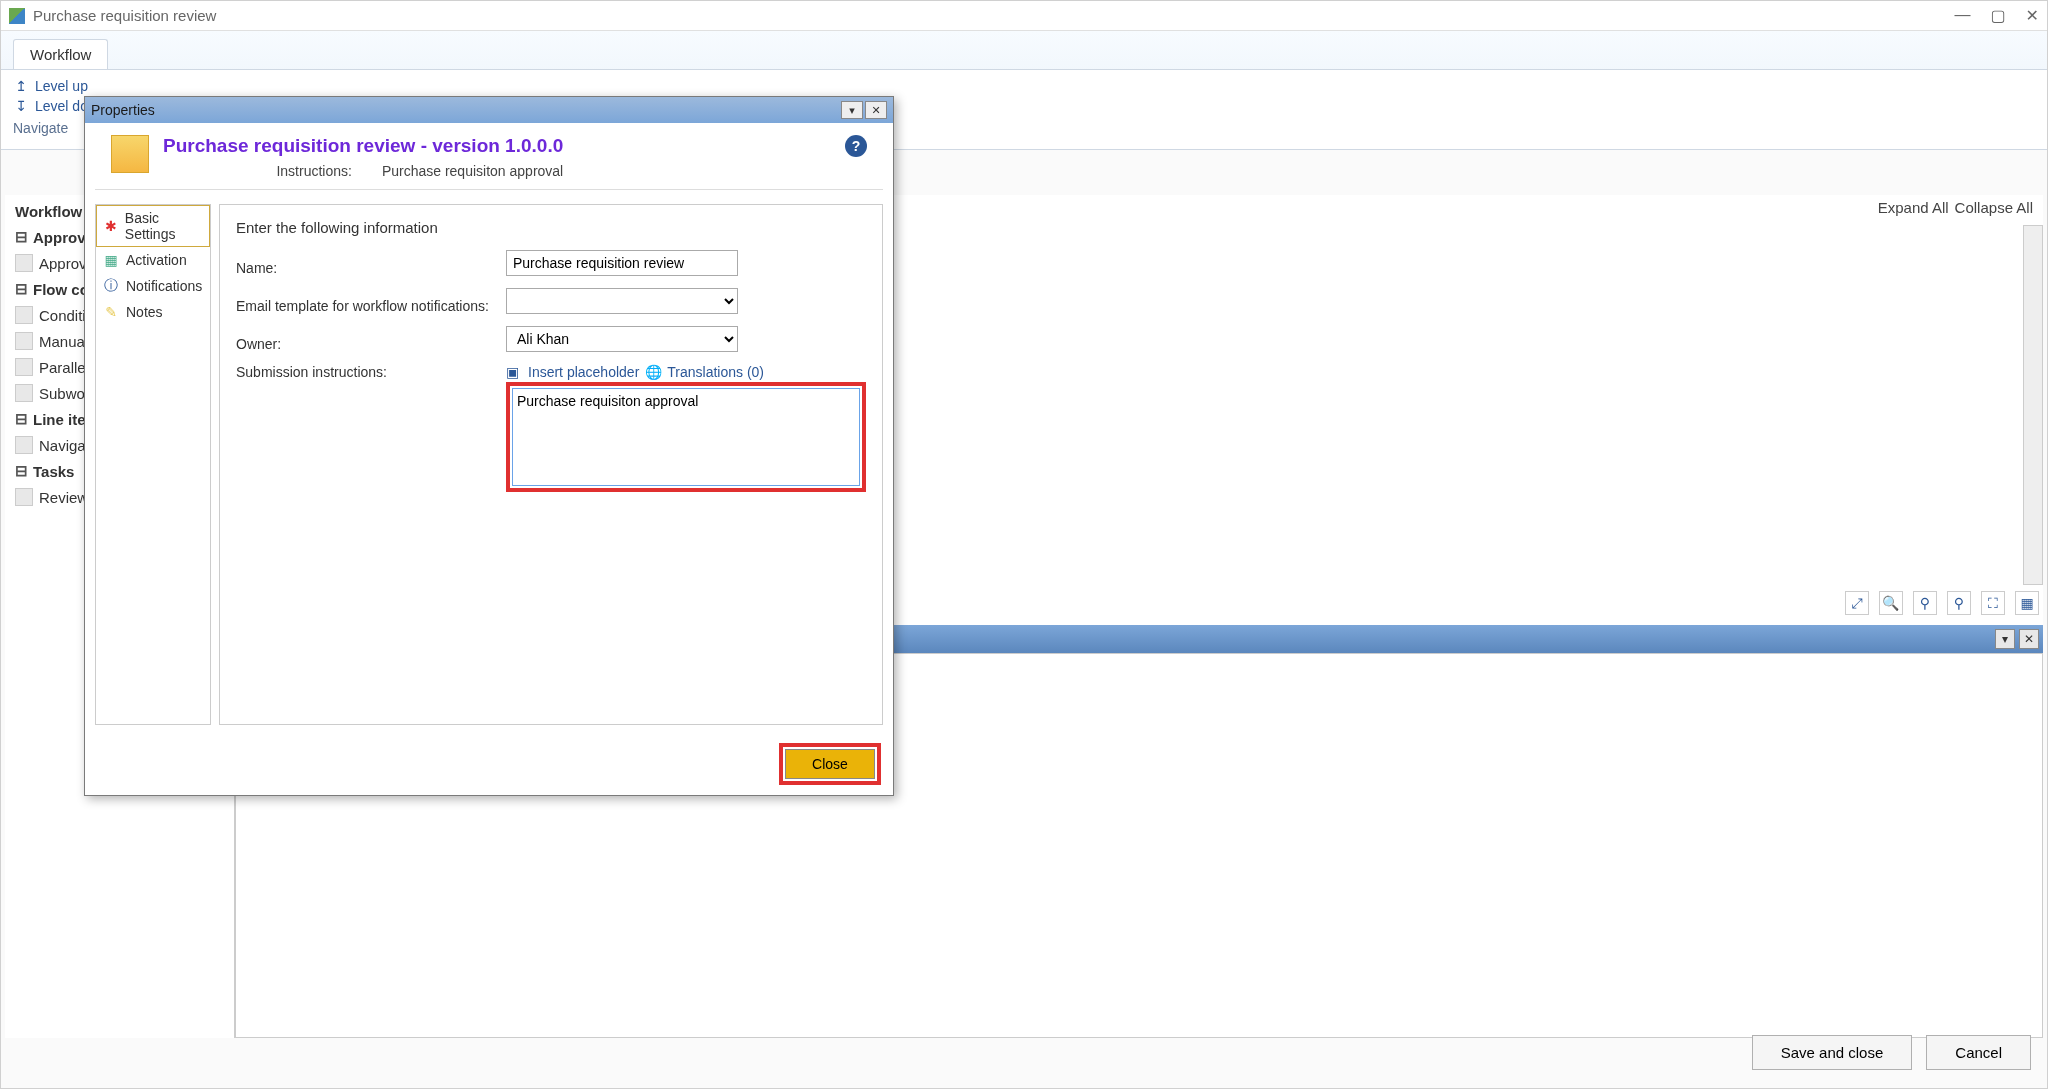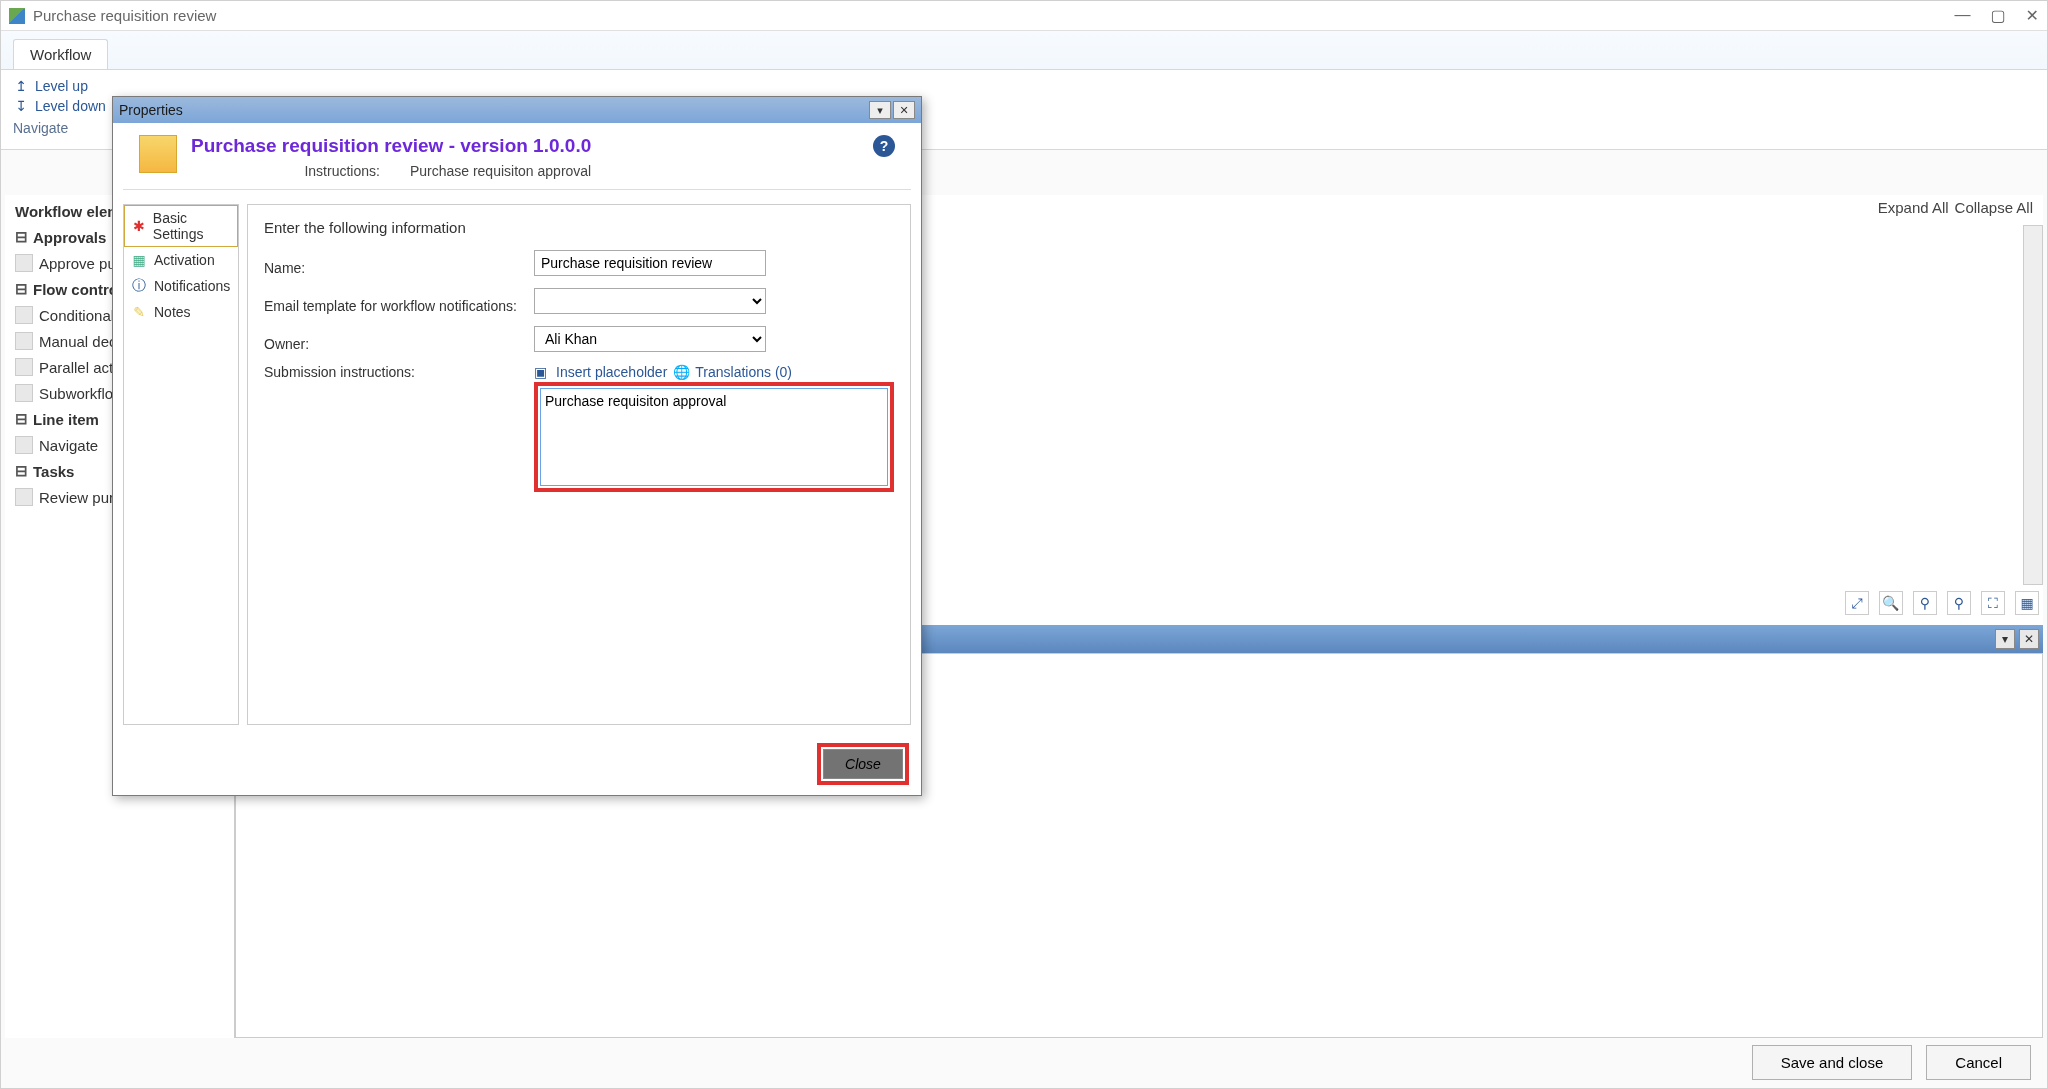--- a/index.html
+++ b/index.html
@@ -31,25 +31,25 @@
 .canvas-area { flex:1; background: #fff; position: relative; }
 .canvas-toolbar { position:absolute; top:0; right:0; display:flex; gap:6px; padding:4px 10px; font-size:15px; color:#444; }
 .canvas-yellow { position:absolute; top:30px; left:0; width:420px; height:36px; background:#ffe9a8; border:1px solid #e6cd7a; }
 .canvas-scroll { position:absolute; top:30px; right:0; width:20px; height:360px; background:#eee; border:1px solid #ccc; }
 .mini-toolbar { position:absolute; top:396px; right:4px; display:flex; gap:10px; }
 .mini-toolbar .mic { width:24px; height:24px; border:1px solid #ccc; display:flex; align-items:center; justify-content:center; color:#2b5797; font-size:14px; background:#fff; }
 .lower-panel { position:absolute; top:430px; left:0; right:0; height:28px; background: linear-gradient(#7ca6d8,#5b87bd); display:flex; justify-content:flex-end; align-items:center; }
 .lower-panel .lp-btn { width:20px; height:20px; background:#e8e8e8; border:1px solid #888; margin-right:4px; display:flex; align-items:center; justify-content:center; font-size:12px; }
 .lower-content { position:absolute; top:458px; left:0; right:0; bottom:0; background:#fff; border:1px solid #ccc; }
 
-.bottom-buttons { position:absolute; bottom:8px; right:16px; display:flex; gap:14px; }
+.bottom-buttons { position:absolute; bottom:18px; right:16px; display:flex; gap:14px; }
 .win-btn { border:1px solid #b0b0b0; background:#f5f5f5; padding:8px 28px; font-size:15px; cursor:pointer; }
 
 
-.dialog { position:absolute; left:112px; top:96px; width:810px; height:700px; background:#fff; border:1px solid #7a7a7a; box-shadow: 3px 3px 10px rgba(0,0,0,0.3); display:flex; flex-direction:column; }
+.dialog { position:absolute; left:84px; top:96px; width:810px; height:700px; background:#fff; border:1px solid #7a7a7a; box-shadow: 3px 3px 10px rgba(0,0,0,0.3); display:flex; flex-direction:column; }
 .dlg-titlebar { background: linear-gradient(#9cb9dc,#7ca6d8); height:26px; display:flex; align-items:center; padding:0 6px; }
 .dlg-titlebar .t { color:#1a1a1a; font-size:14px; }
 .dlg-titlebar .ctrls { margin-left:auto; display:flex; }
 .dlg-titlebar .ctrls div { width:22px; height:18px; background:#eee; border:1px solid #888; margin-left:2px; display:flex; align-items:center; justify-content:center; font-size:11px; }
 
 .dlg-header { padding:12px 16px 10px; display:flex; gap:14px; border-bottom:1px solid #ddd; margin:0 10px; }
 .dlg-header .hicon { width:38px; height:38px; background: linear-gradient(#f7d66b,#f5b742); border:1px solid #d9a62e; }
 .dlg-header .htext h2 { color:#6d28d9; font-size:19px; font-weight:600; }
 .dlg-header .htext .sub { display:flex; gap:30px; font-size:14px; color:#444; margin-top:6px;justify-content:flex-end; }
 .dlg-header .help { margin-left:auto; width:22px; height:22px; border-radius:50%; background:#2b5797; color:#fff; display:flex; align-items:center; justify-content:center; font-weight:bold; font-size:14px; }
@@ -65,21 +65,21 @@
 .form-row { display:flex; align-items:flex-end; margin-bottom:12px; }
 .form-row label { width:270px; font-size:14px; }
 .form-row input[type=text], .form-row select { width:232px; height:26px; border:1px solid #aaa; padding:2px 6px; font-size:14px; background:#fff; }
 .sub-actions { display:flex; gap:6px; font-size:14px; color:#2b5797; margin-bottom:2px; align-items:center; }
 .sub-actions .sic { width:16px; height:16px; }
 .instr-box { width:360px; height:110px; border:4px solid #e03030; padding:2px; }
 .instr-box textarea { width:100%; height:100%; border:1px solid #6aa3e8; resize:none; font-size:14px; padding:4px; font-family:inherit; outline:none; }
 
 .dlg-footer { padding:8px 12px 10px; display:flex; justify-content:flex-end; }
 .dlg-footer .close-wrap { border:4px solid #e03030; padding:2px; }
-.dlg-footer button { width:80px; height:30px; border:1px solid #888; background:#737373; font-size:14px; cursor:pointer;font-style:italic; }
+.dlg-footer button { width:90px; height:30px; border:1px solid #888; background:#eab308; font-size:14px; cursor:pointer; }
 
 </style>
 </head>
 <body>
 
 <div class="main-window">
   <div class="main-titlebar">
     <div class="icon"></div>
     <div class="title">Purchase requisition review</div>
     <div class="win-controls">

